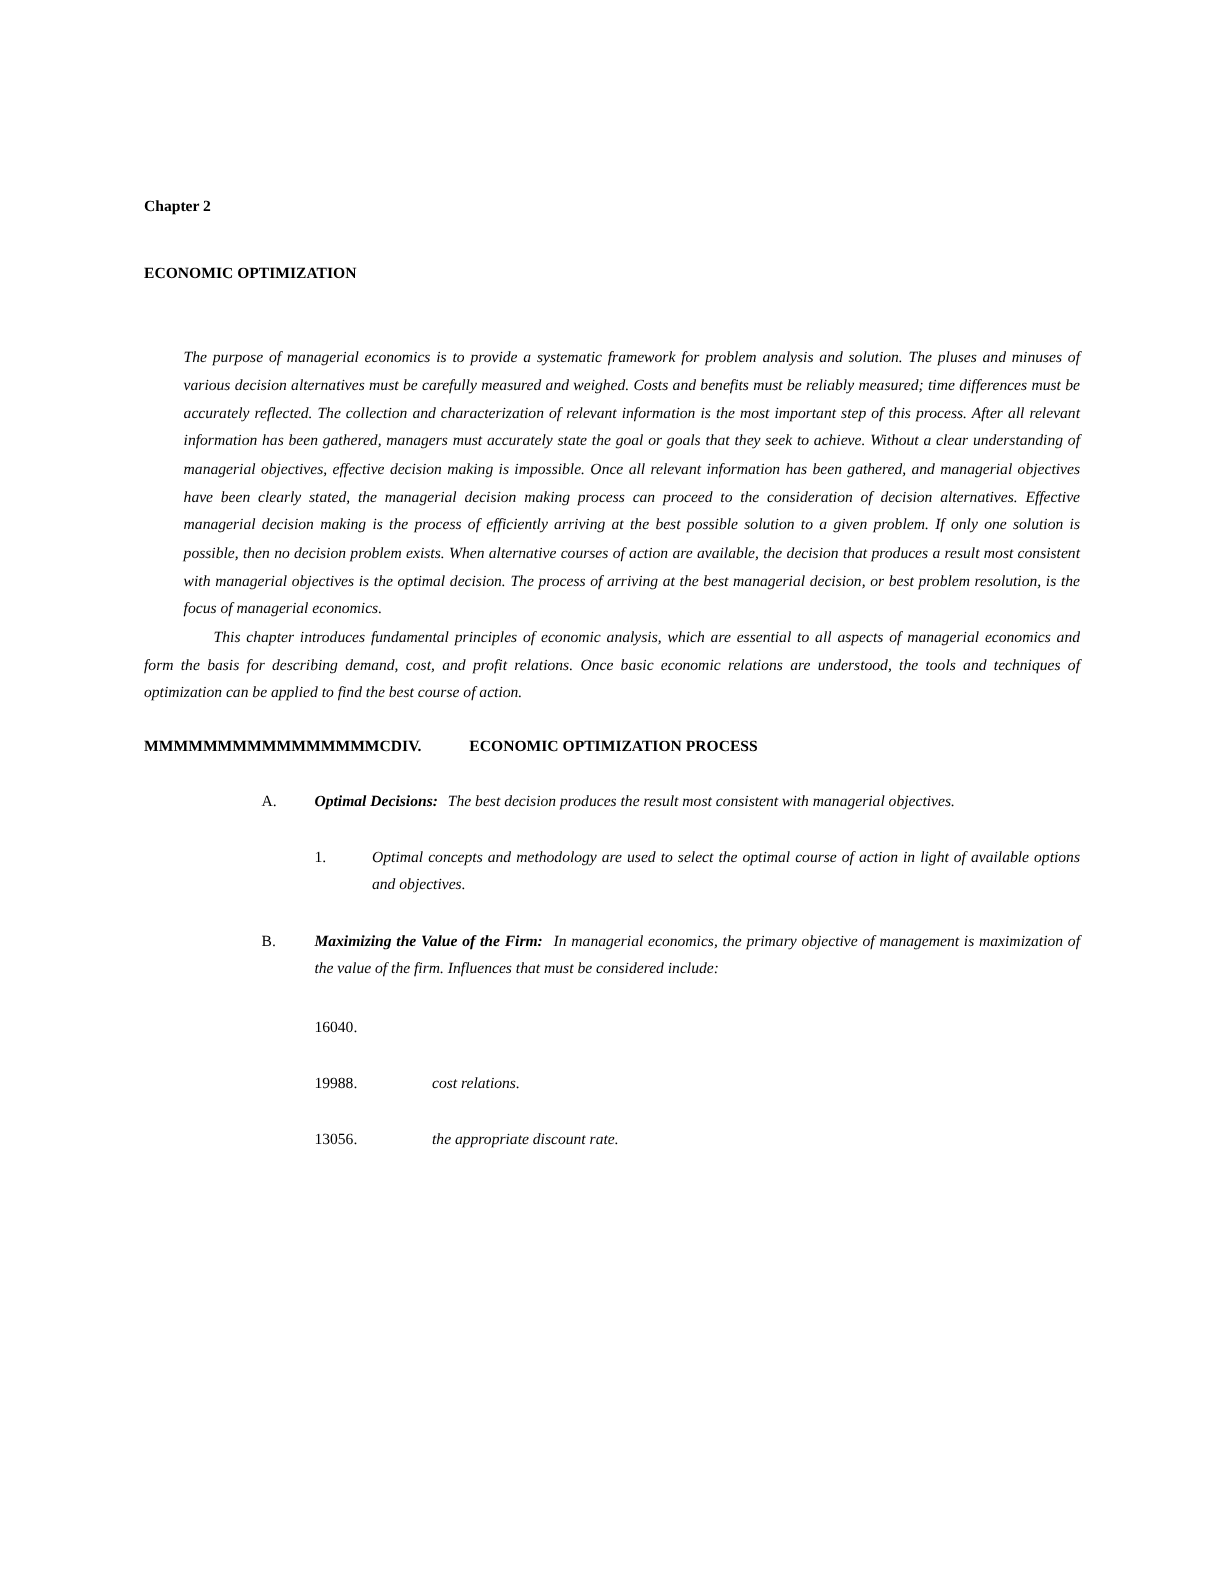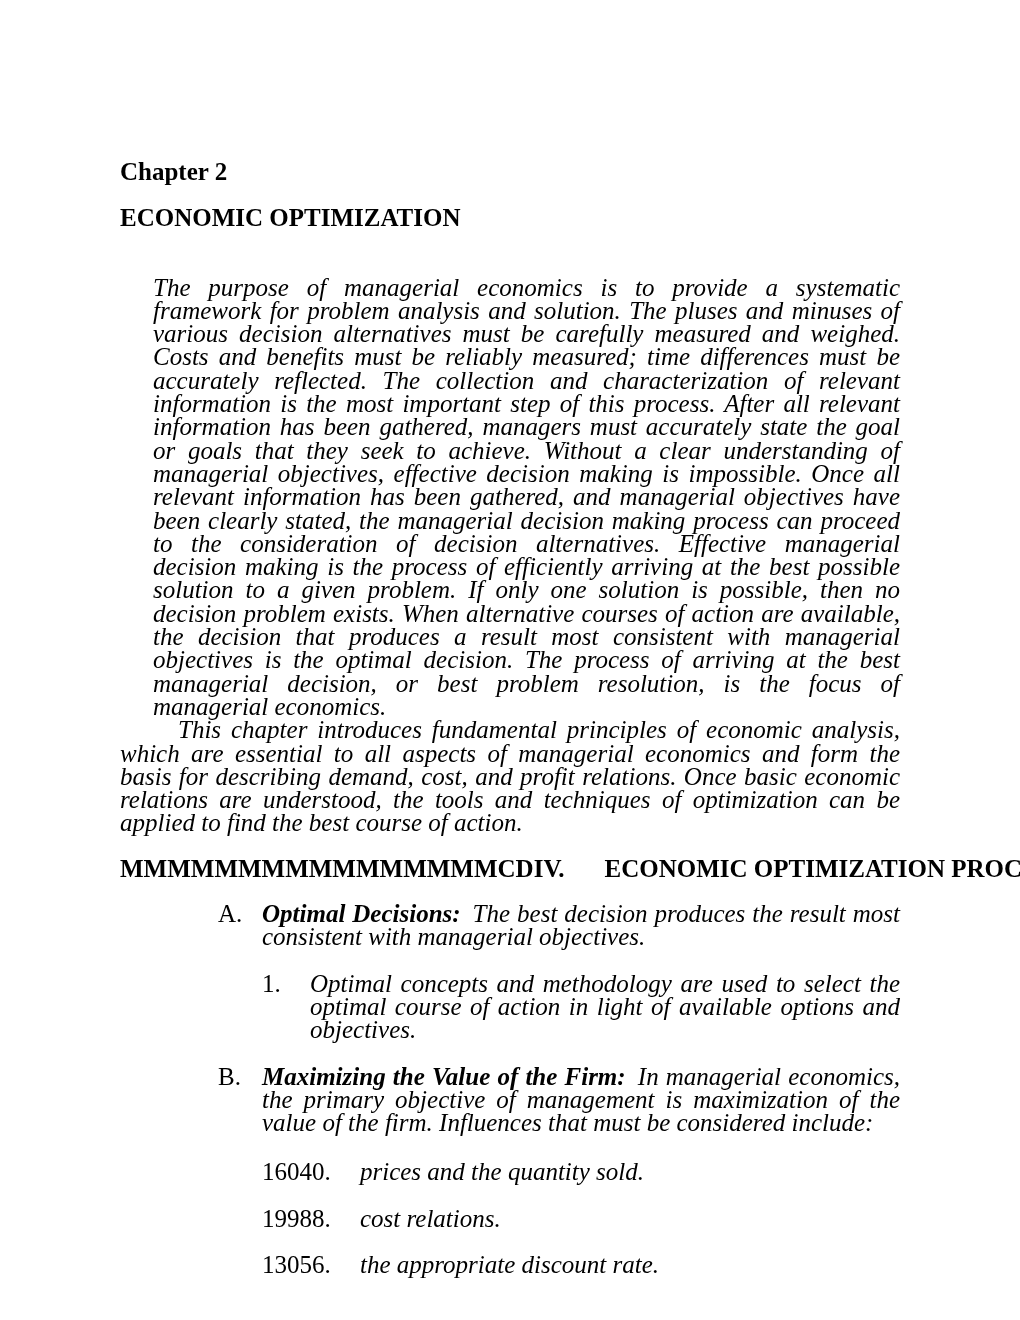--- a/index.html
+++ b/index.html
@@ -10,29 +10,29 @@
     font-family: "Liberation Serif", serif;
     color: #000000;
     overflow: hidden;
   }
   .page {
     width: 1020px;
     height: 1320px;
     padding: 160px 120px 40px 120px;
   }
   .txt {
-    font-size: 25px;
+    font-size: 13px;
     line-height: 23.3px;
   }
   .bold { font-weight: bold; }
   .italic { font-style: italic; }
   .justify { text-align: justify; }
 
   .chapter-label { margin-top: 0; }
-  .doc-title { margin-top: 23px; }
+  .doc-title { margin-top: 33px; }
   .intro-1 { margin-top: 46px; margin-left: 33px; }
   .intro-2 { margin-top: 0; text-indent: 58px; }
   .outline-heading { margin-top: 45px; }
   .section-heading { margin-top: 22px; white-space: nowrap; }
   .sec-gap { display: inline-block; width: 40px; }
 
   .row { display: flex; align-items: flex-start; }
   .row .marker { flex: 0 0 auto; }
   .row .body { flex: 1 1 auto; text-align: justify; font-style: italic; }
 
@@ -75,21 +75,20 @@
     <div class="body"><span>Optimal concepts and methodology are used to select the optimal course of action in light of available options and objectives.</span></div>
   </div>
 
   <div class="txt row lvl1 mt-23">
     <span class="marker">B.</span>
     <div class="body"><span class="bold lead-label">Maximizing the Value of the Firm:</span> <span>In managerial economics, the primary objective of management is maximization of the value of the firm.  Influences that must be considered include:</span></div>
   </div>
 
   <div class="txt row lvlnum mt-26">
     <span class="marker">16040.</span>
-    <div class="body"><span>prices and the quantity sold.</span></div>
   </div>
 
   <div class="txt row lvlnum mt-23">
     <span class="marker">19988.</span>
     <div class="body"><span>cost relations.</span></div>
   </div>
 
   <div class="txt row lvlnum mt-23">
     <span class="marker">13056.</span>
     <div class="body"><span>the appropriate discount rate.</span></div>

